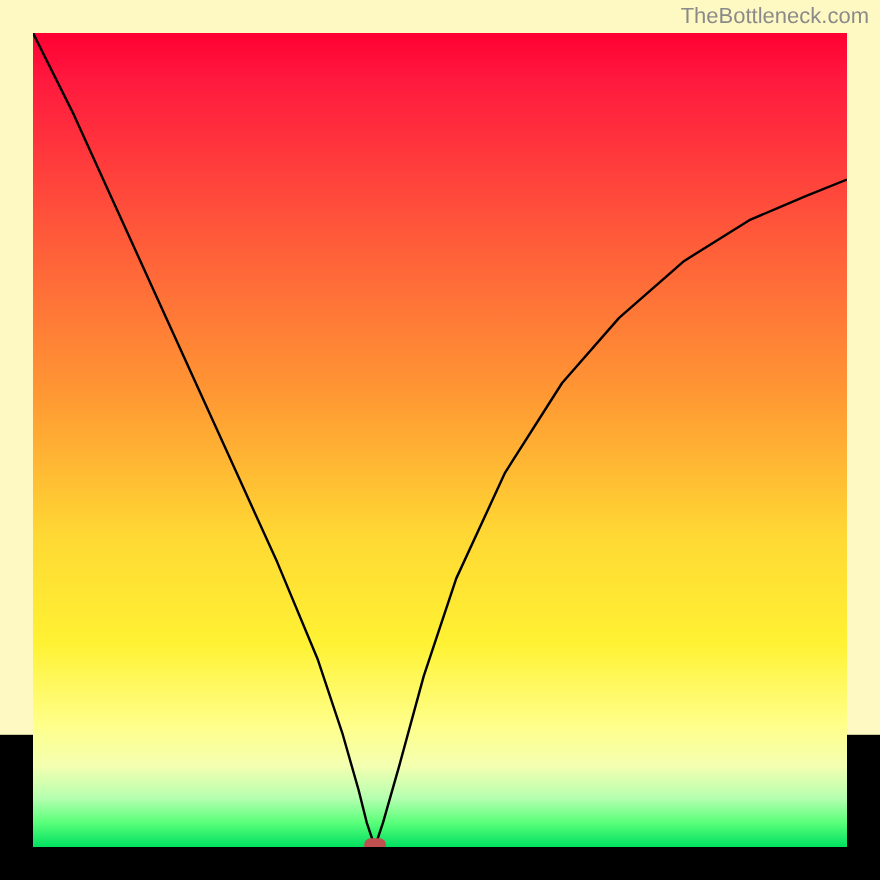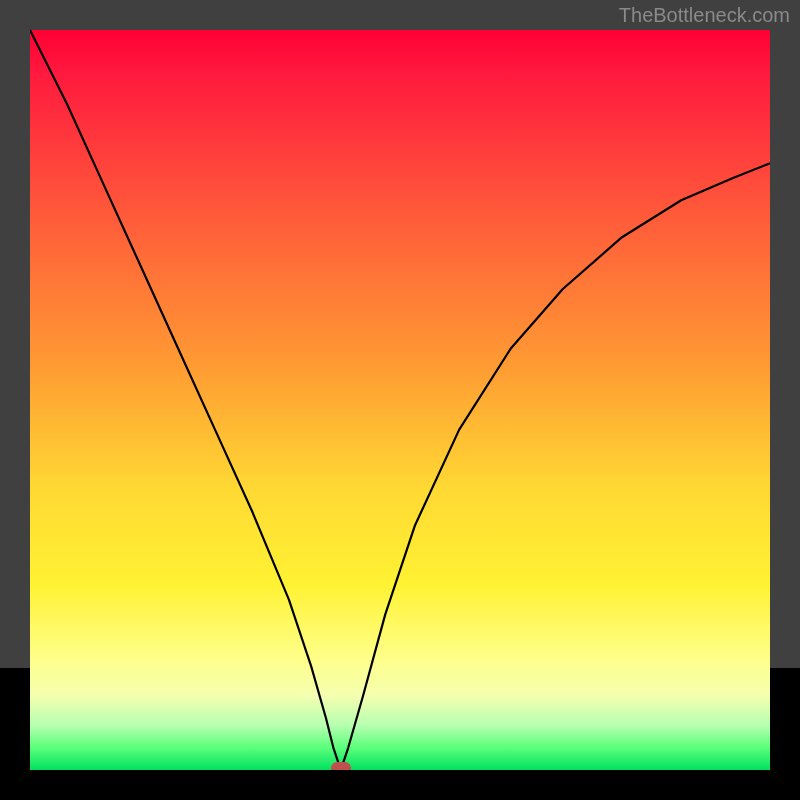--- a/index.html
+++ b/index.html
@@ -8,21 +8,21 @@
     width: 800px;
     height: 800px;
     overflow: hidden;
     background: #000;
     font-family: Arial, Helvetica, sans-serif;
   }
   .frame {
     position: relative;
     width: 800px;
     height: 668px;
-    background: #404040;
+    background: #fef9c3;
   }
   .plot-area {
     position: absolute;
     left: 30px;
     top: 30px;
     width: 740px;
     height: 740px;
     overflow: hidden;
   }
   .gradient {

